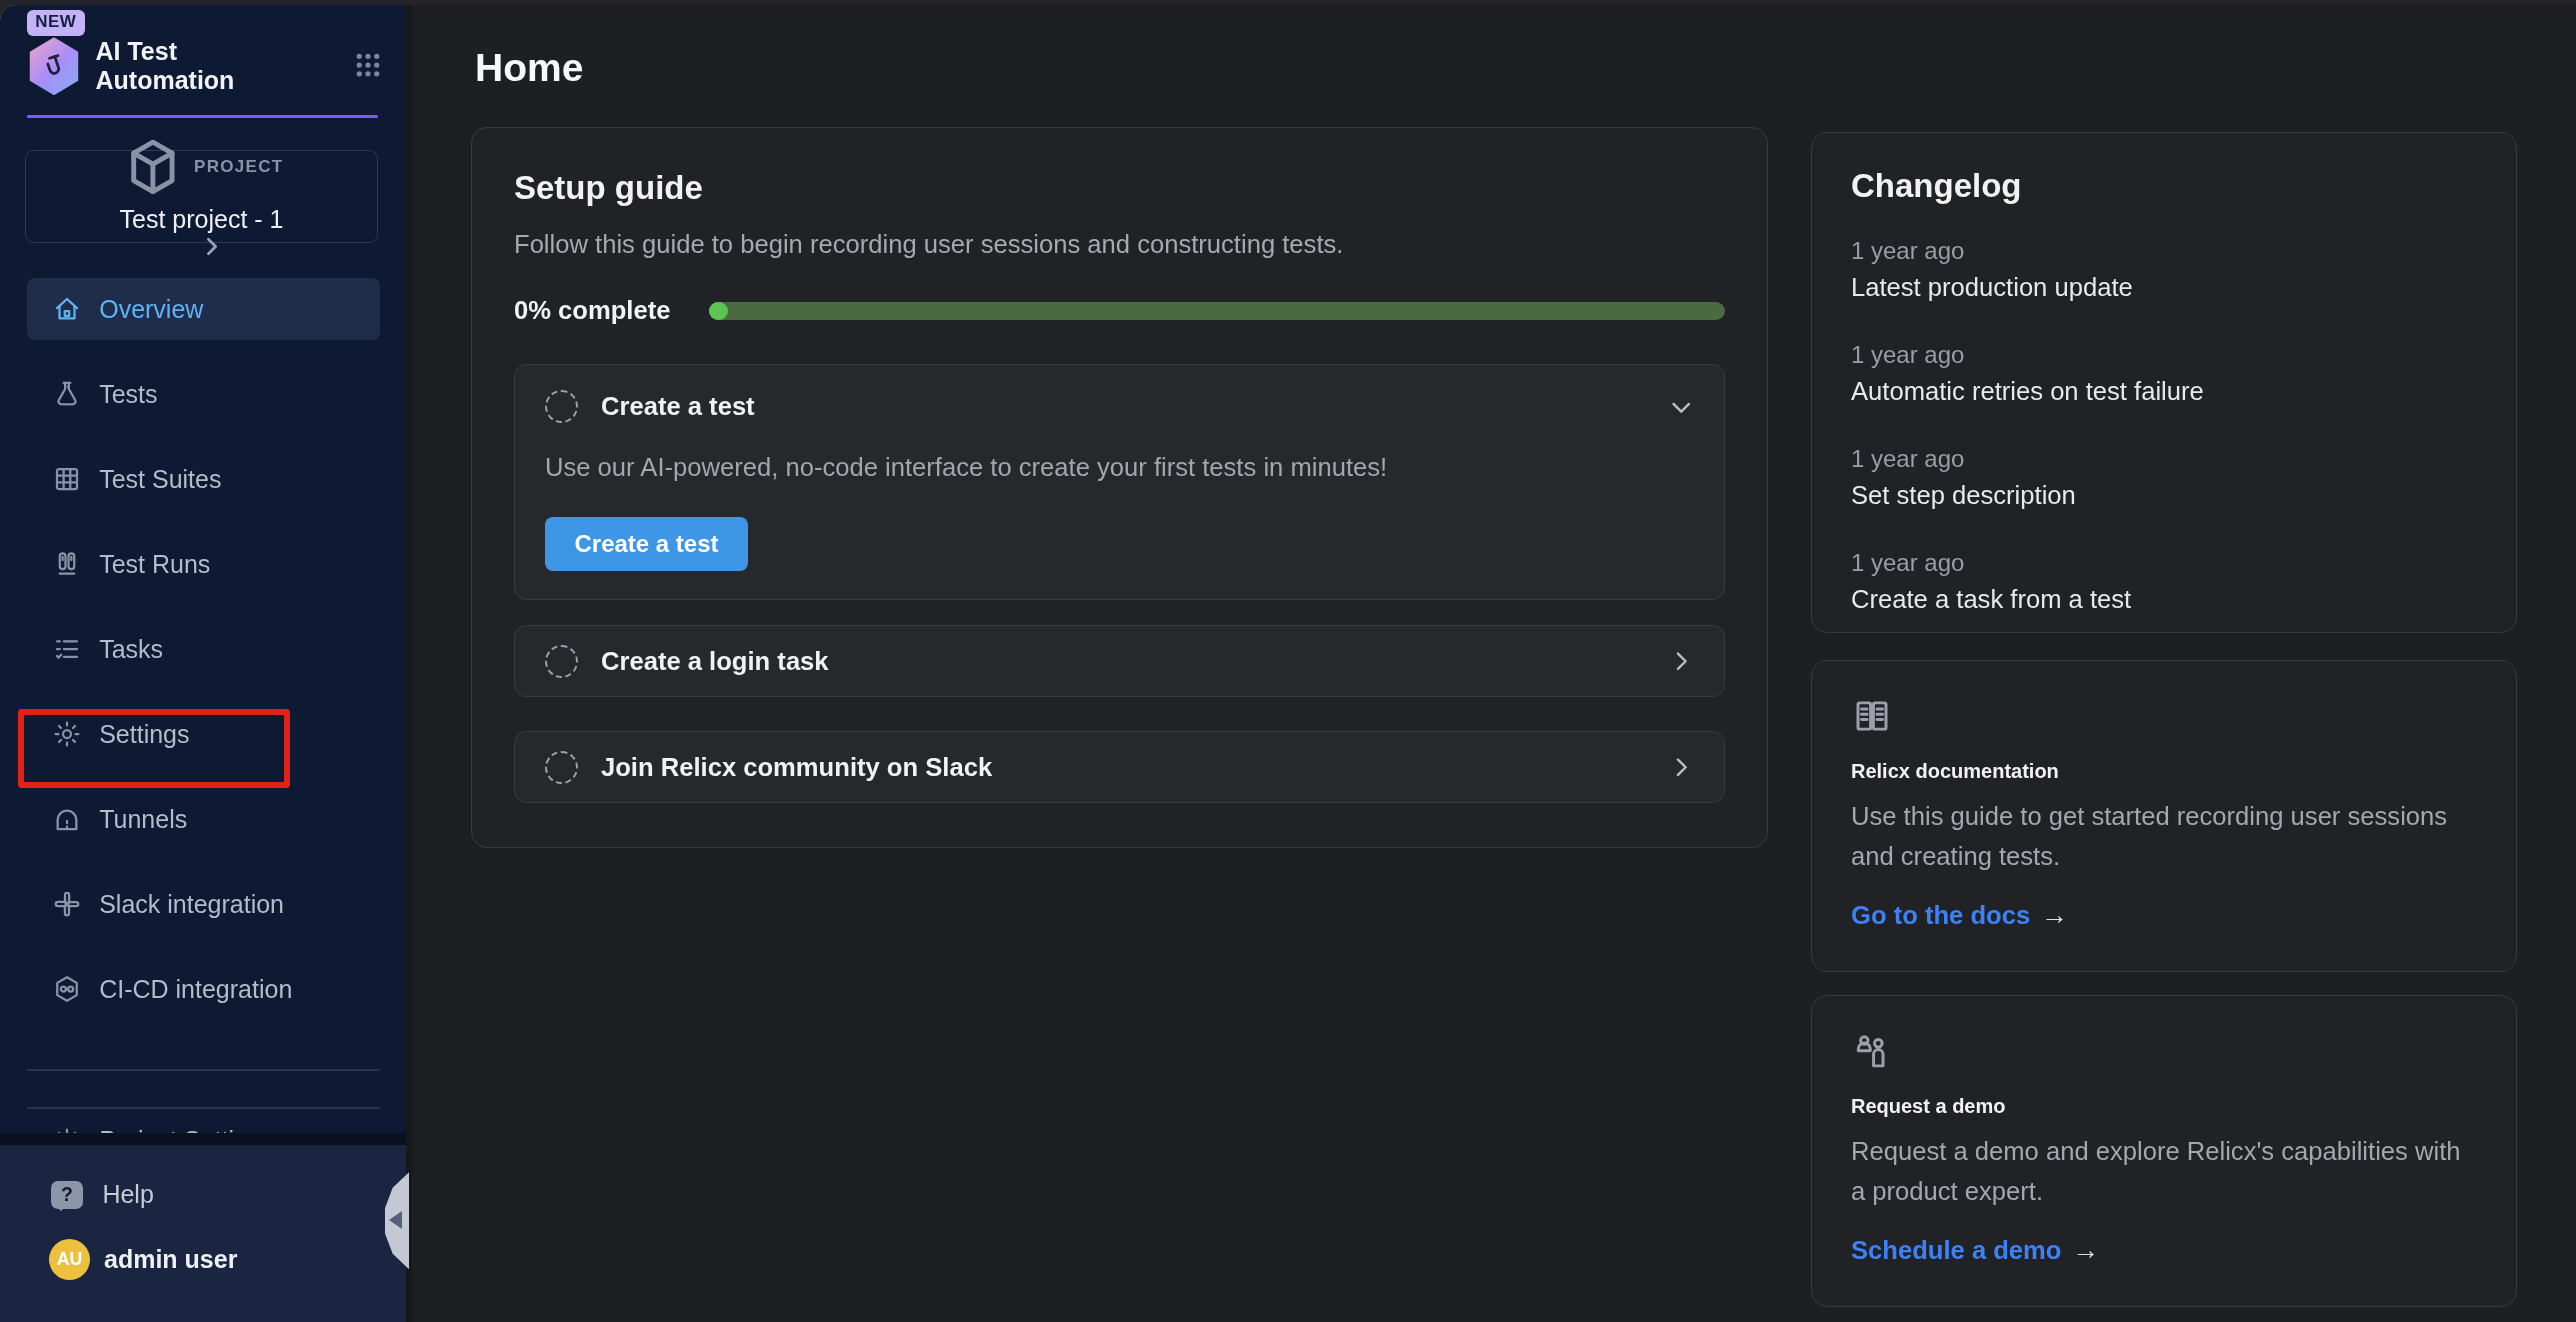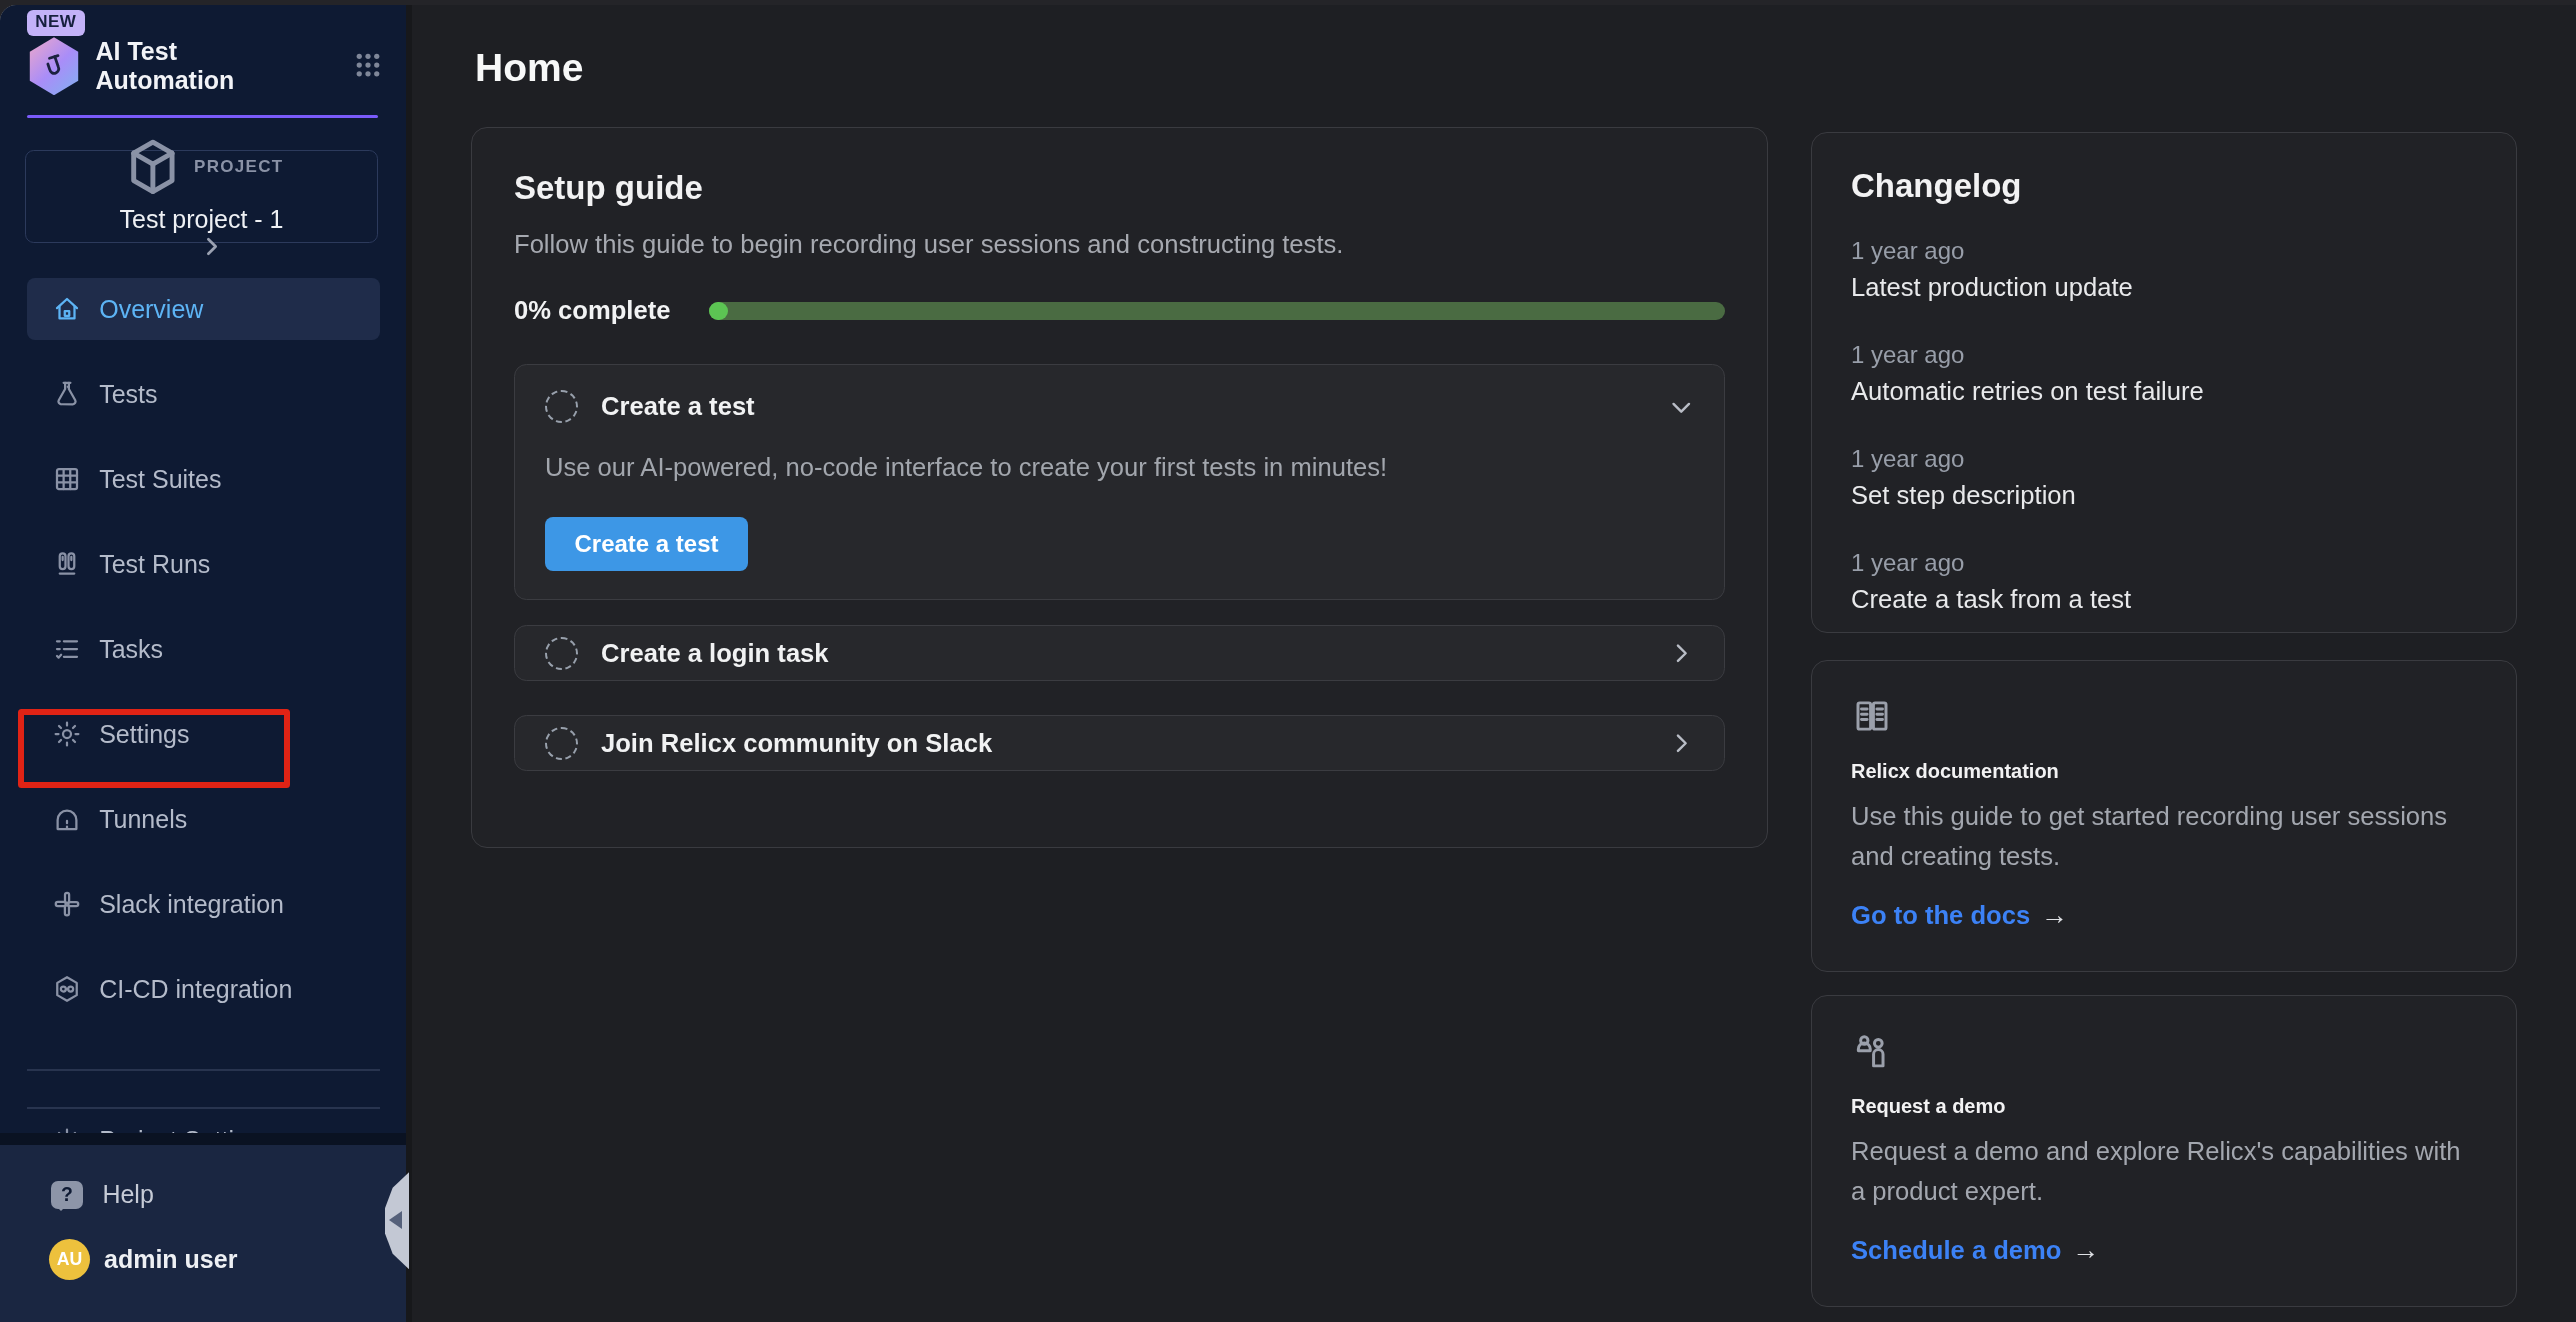--- a/index.html
+++ b/index.html
@@ -81,21 +81,21 @@
 
   .step { background:#27282c; border:1.8px solid #3b3c41; border-radius:12.4px; }
   .step-1 { margin-top:39px; padding:25px 30px 28px; }
   .step-header { display:flex; align-items:center; cursor:pointer;}
   .dashed-circle { width:33px; height:33px; border:2.6px dashed #98a0ac; border-radius:50%; flex:0 0 auto;}
   .step-title { margin-left:23px; color:#f1f2f3; font-size:25.6px; font-weight:700;}
   .step-header .chev { margin-left:auto; width:26.5px; height:26.5px;}
   .step-desc { margin-top:30px; color:#a2a6ad; font-size:25.6px;}
   .blue-btn { margin-top:35px; height:54px; width:203px; border:none; border-radius:8px; background:#3d97e6;
               color:#fff; font-size:24px; font-weight:700; font-family:"Liberation Sans",sans-serif; cursor:pointer;}
-  .step-collapsed { margin-top:26.5px; height:56px; display:flex; align-items:center; padding:0 30px;}
+  .step-collapsed { margin-top:26.5px; height:72px; display:flex; align-items:center; padding:0 30px;}
   .step-2 { margin-top:25px;} .step-3 { margin-top:34px;}
   svg.chev-ic { stroke:#b9bdc6; fill:none; stroke-width:2.2; stroke-linecap:round; stroke-linejoin:round; width:100%; height:100%;}
 
   .right-card { left:1399px; width:706px; padding:34px 39px;}
   .changelog-card { top:127px; height:501px;}
   .card-title { color:#f2f2f3; font-size:33px; font-weight:700;}
   .cl-list { margin-top:32px; }
   .cl-entry { margin-bottom:39px; }
   .cl-time { color:#989ea9; font-size:24px; }
   .cl-title { margin-top:8px; color:#e8e9eb; font-size:25.6px; }

